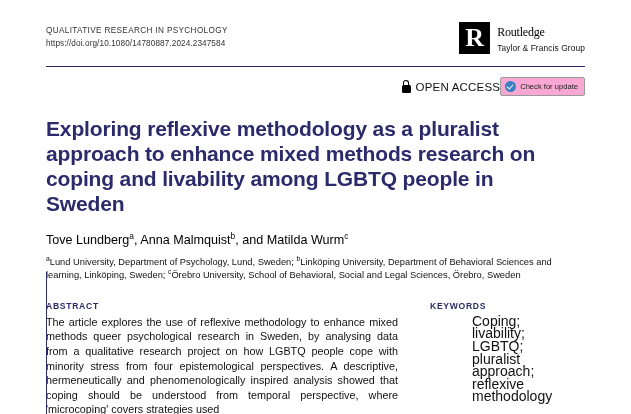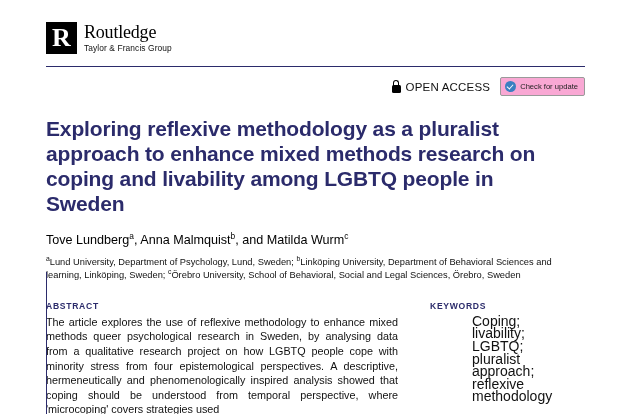--- a/index.html
+++ b/index.html
@@ -57,21 +57,21 @@
     background: #000;
     color: #fff;
     font-family: "Liberation Serif", serif;
     font-size: 26px;
     line-height: 32px;
     text-align: center;
     font-weight: 700;
   }
   .logo-text .logo-name {
     font-family: "Liberation Serif", serif;
-    font-size: 18px;
+    font-size: 12px;
     line-height: 19px;
     letter-spacing: -0.2px;
   }
   .logo-text .logo-sub {
     font-size: 8.4px;
     letter-spacing: 0.1px;
     color: #111;
     margin-top: 1px;
   }
 
@@ -79,21 +79,20 @@
     border: 0;
     border-top: 1.2px solid #2b2b6b;
     margin: 12px 0 0 0;
   }
 
   
   .access-row {
     display: flex;
     align-items: center;
     justify-content: flex-end;
-    gap: 10px;
     margin-top: 10px;
   }
   .open-access {
     display: flex;
     align-items: center;
     gap: 5px;
     font-size: 11.5px;
     letter-spacing: 0.2px;
     color: #111;
   }
@@ -228,20 +227,24 @@
     height: 142px;
     background: #2b2b6b;
   }
 </style>
 </head>
 <body>
 
 <div class="page">
 
   <div class="header">
+    <div class="journal-block">
+      <div class="journal-title">QUALITATIVE RESEARCH IN PSYCHOLOGY</div>
+      <div class="doi">https://doi.org/10.1080/14780887.2024.2347584</div>
+    </div>
 
     <div class="logo">
       <div class="logo-mark">R</div>
       <div class="logo-text">
         <div class="logo-name">Routledge</div>
         <div class="logo-sub">Taylor &amp; Francis Group</div>
       </div>
     </div>
   </div>
 

